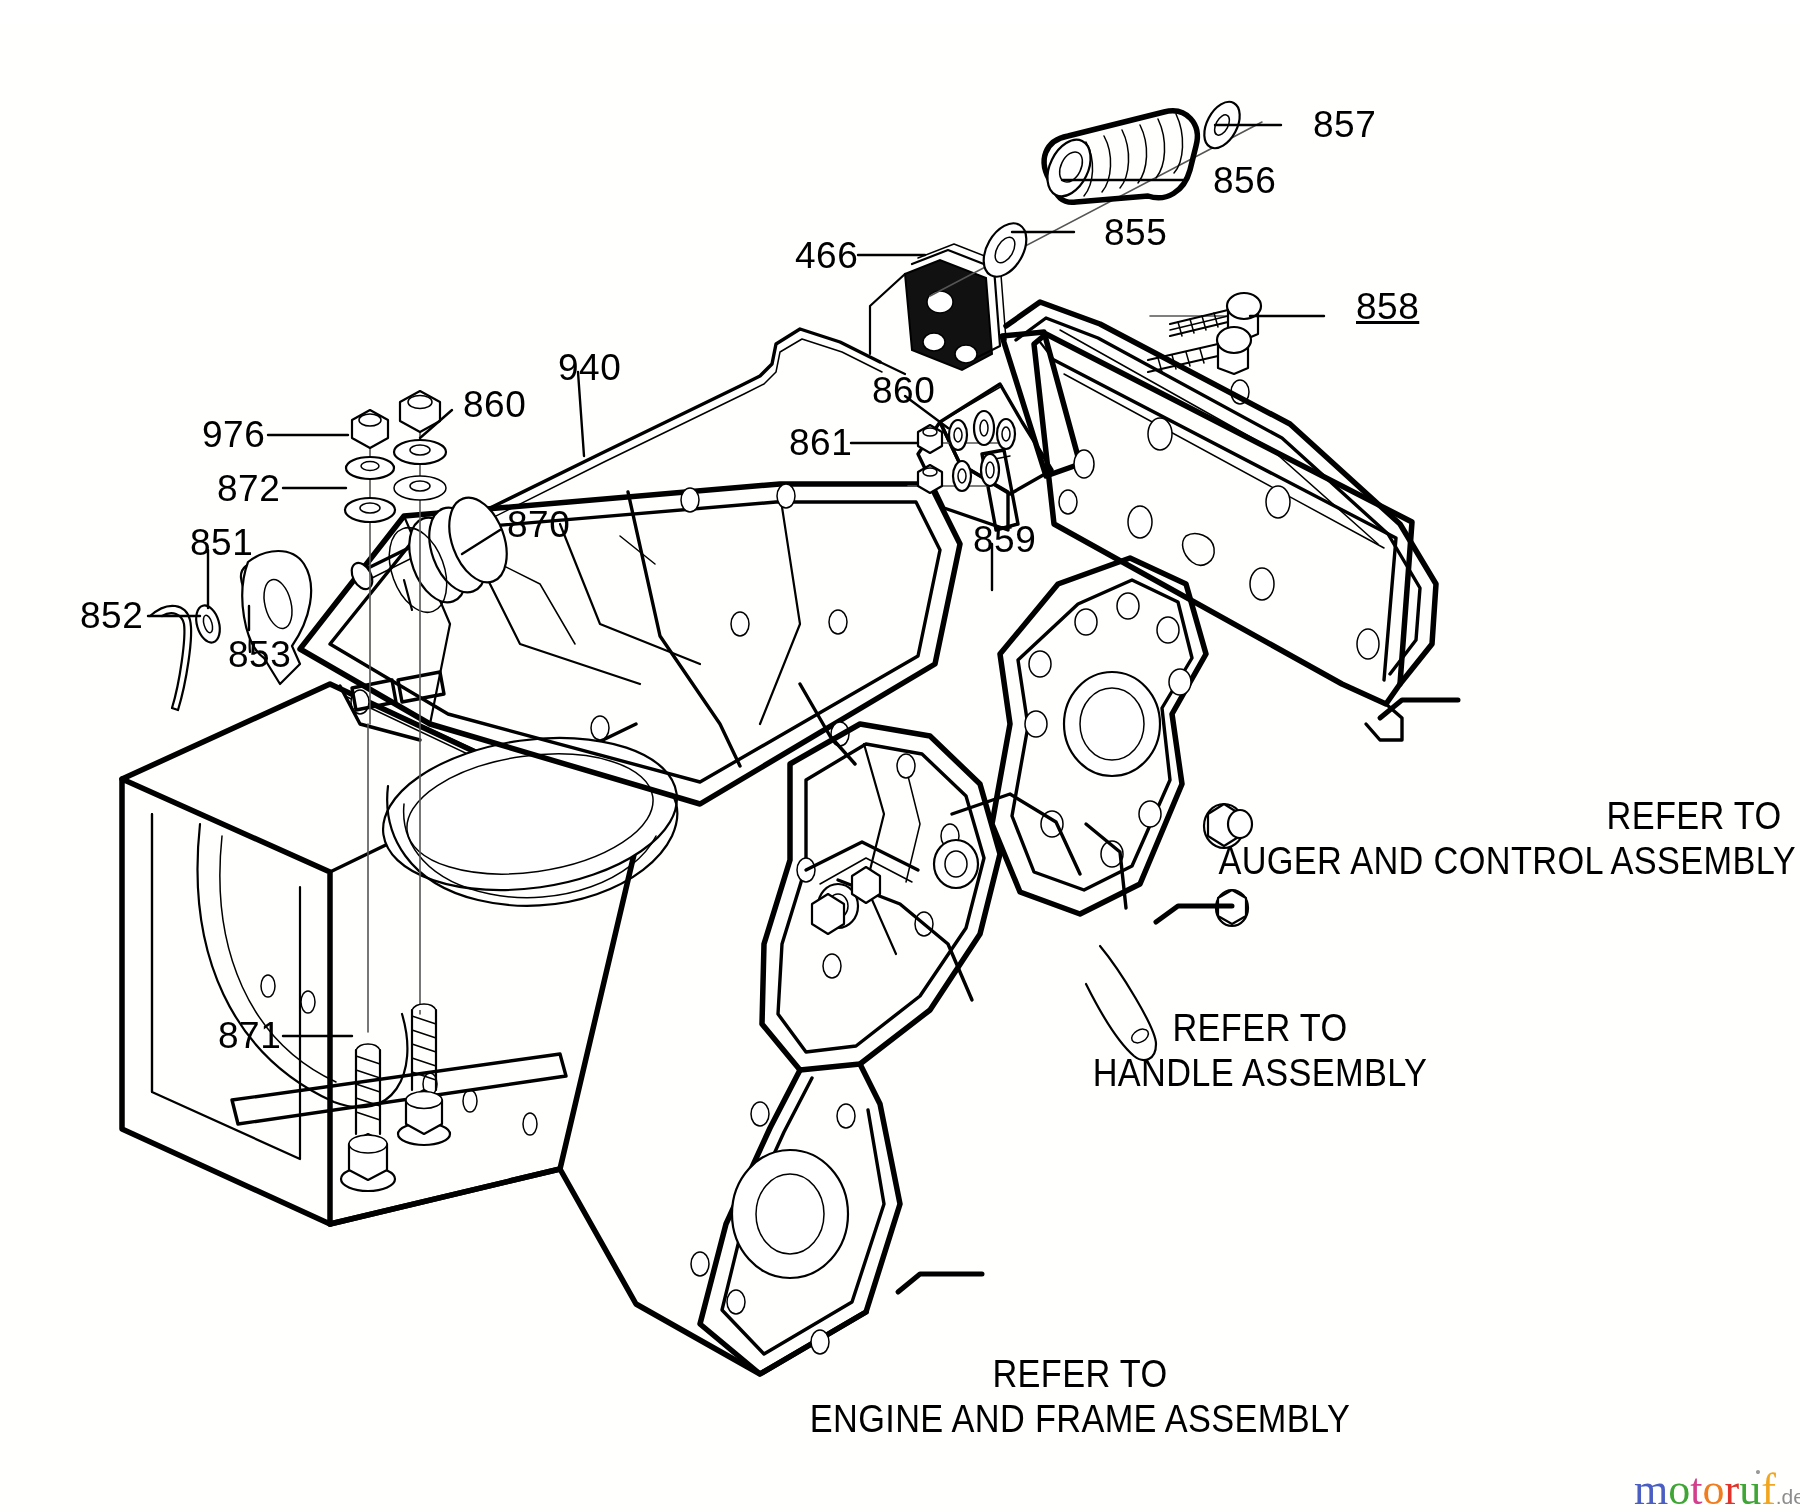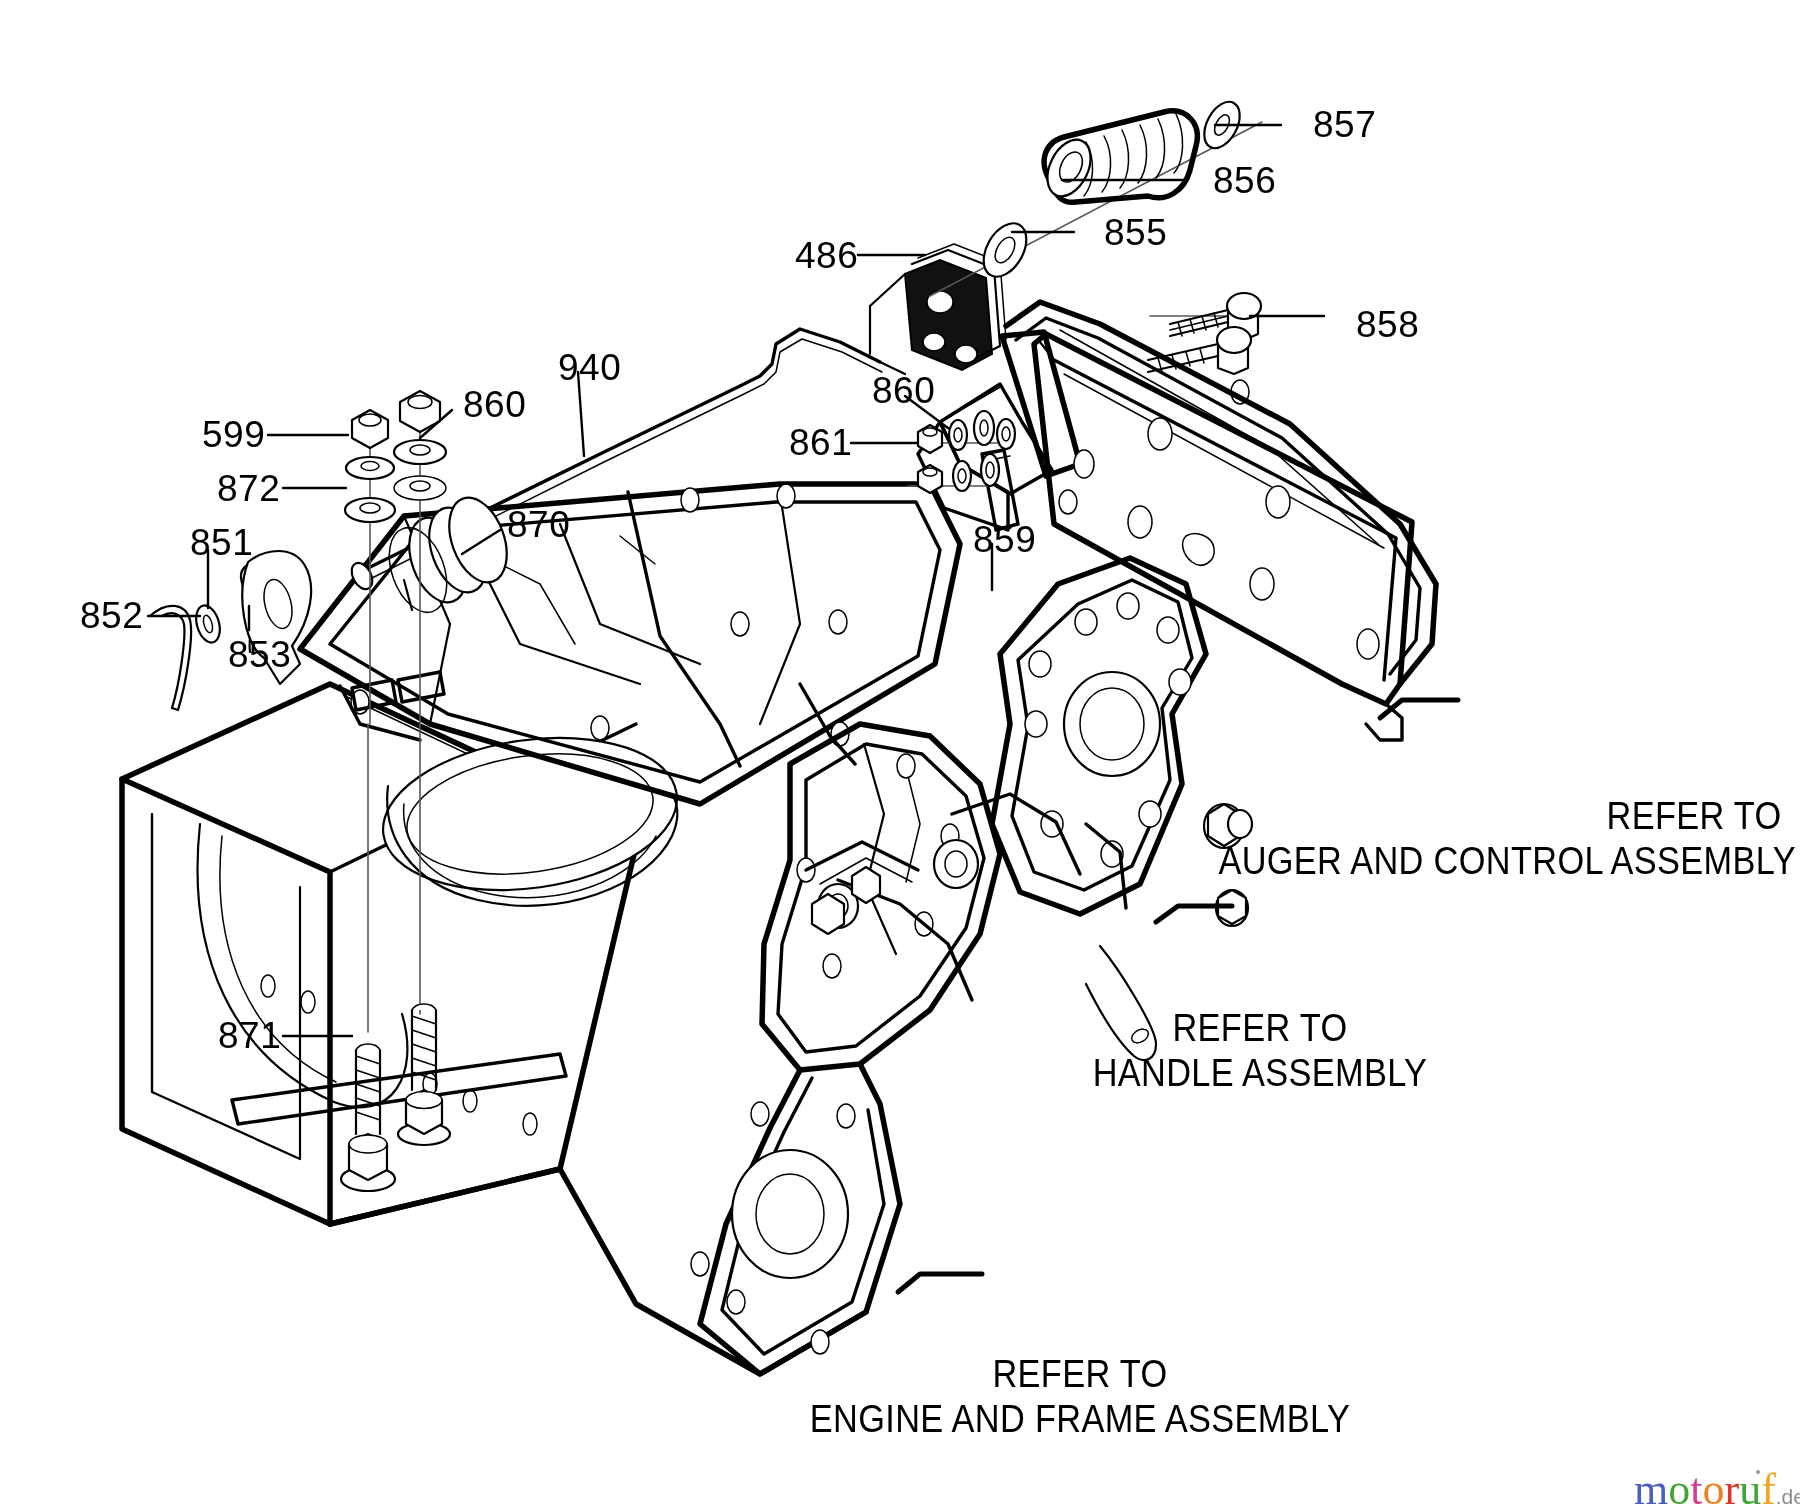--- a/index.html
+++ b/index.html
@@ -434,26 +434,26 @@
       <path class="lead-bold" d="M1380 694 L1402 676 L1458 676"></path>
       <path class="lead-bold" d="M1156 898 L1178 882 L1232 882"></path>
       <path class="lead-bold" d="M898 1268 L920 1250 L982 1250"></path>
     </g>
 
   </svg>
 
   <div class="callout-label" style="left:1313px; top:82px;">857</div>
   <div class="callout-label" style="left:1213px; top:138px;text-align:center;">856</div>
   <div class="callout-label" style="left:1104px; top:190px;">855</div>
-  <div class="callout-label" style="left:795px;  top:213px;">486</div>
-  <div class="callout-label" style="left:1356px; top:282px;">858</div>
+  <div class="callout-label" style="left:795px;  top:213px;">466</div>
+  <div class="callout-label" style="left:1356px; top:264px;text-decoration:underline;">858</div>
   <div class="callout-label" style="left:558px;  top:325px;">940</div>
   <div class="callout-label" style="left:463px;  top:362px;">860</div>
   <div class="callout-label" style="left:872px;  top:348px;">860</div>
-  <div class="callout-label" style="left:202px;  top:392px;">599</div>
+  <div class="callout-label" style="left:202px;  top:392px;">976</div>
   <div class="callout-label" style="left:789px;  top:400px;">861</div>
   <div class="callout-label" style="left:217px;  top:446px;text-align:center;">872</div>
   <div class="callout-label" style="left:507px;  top:482px;">870</div>
   <div class="callout-label" style="left:190px;  top:500px;">851</div>
   <div class="callout-label" style="left:973px;  top:497px;">859</div>
   <div class="callout-label" style="left:80px;   top:573px;">852</div>
   <div class="callout-label" style="left:228px;  top:612px;">853</div>
   <div class="callout-label" style="left:218px;  top:993px;text-align:center;">871</div>
 
   <div class="refer-block refer-right" style="left:1180px; top:770px; width:640px;">

